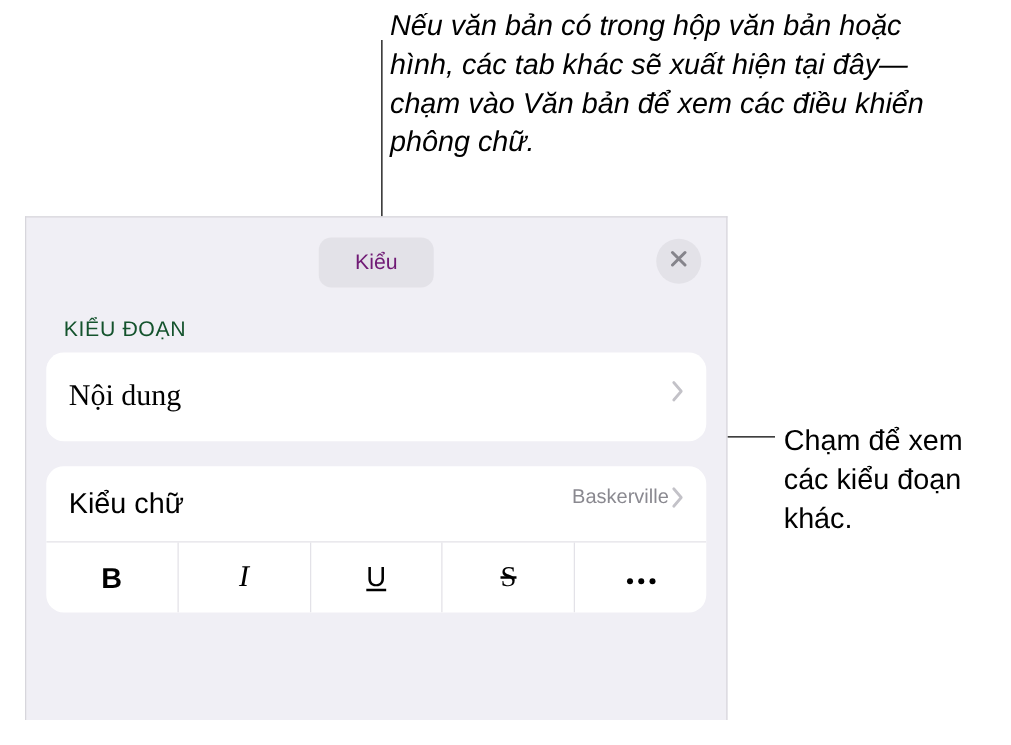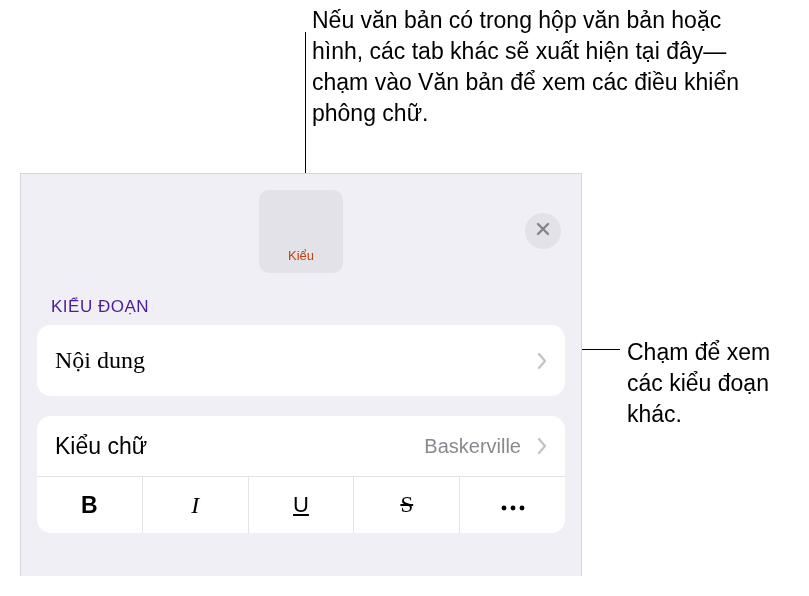--- a/index.html
+++ b/index.html
@@ -12,20 +12,21 @@
       overflow: hidden;
     }
     .callout-top {
       position: absolute;
       left: 312px;
       top: 5px;
       width: 460px;
       font-size: 23px;
       line-height: 1.35;
       color: #000;
+      font-style: italic;
     }
     .callout-right {
       position: absolute;
       left: 627px;
       top: 337px;
       width: 170px;
       font-size: 23px;
       line-height: 1.35;
       color: #000;
     }
@@ -66,25 +67,24 @@
     }
     .seg {
       display: flex;
       background: #e3e2e8;
       border-radius: 10px;
       padding: 3px;
       position: relative;
     }
     .seg-item {
       padding: 7px 26px;
-      font-size: 13px;
-      color: #c2410c;
+      font-size: 17px;
+      color: #701a75;
       border-radius: 8px;
       cursor: pointer;
-      margin-top: 48px;
     }
     .seg-item.active {
       background: #fff;
       box-shadow: 0 1px 4px rgba(0,0,0,0.15);
       font-weight: 500;
     }
     .close-btn {
       position: absolute;
       right: 20px;
       top: 50%;
@@ -94,51 +94,51 @@
       border-radius: 50%;
       background: #e3e2e8;
       display: flex;
       align-items: center;
       justify-content: center;
       cursor: pointer;
     }
     .close-btn svg { width: 16px; height: 16px; }
     .section-label {
       font-size: 17px;
-      color: #4c1d95;
+      color: #14532d;
       letter-spacing: 0.5px;
       padding: 10px 30px 8px 30px;
     }
     .card {
       background: #fff;
       border-radius: 14px;
       margin: 0 16px 20px 16px;
       overflow: hidden;
     }
     .row {
       display: flex;
-      align-items: center;
+      align-items: flex-start;
       padding: 16px 18px;
       min-height: 60px;
       position: relative;
       border-radius: 26px;
     }
     .row-label {
       font-size: 23px;
       color: #000;
       flex: 1;
     }
     .row-label.serif {
       font-family: Georgia, "Times New Roman", serif;
       font-size: 24px;
     }
     .row-value {
-      font-size: 20px;
+      font-size: 16px;
       color: #8a8990;
-      margin-right: 16px;
+      margin-right: 2px;
     }
     .chevron {
       color: #c3c2c8;
     }
     .chevron svg { width: 10px; height: 18px; display:block; }
     .style-row {
       display: flex;
       border-top: 1px solid #e3e2e8;
     }
     .style-btn {

